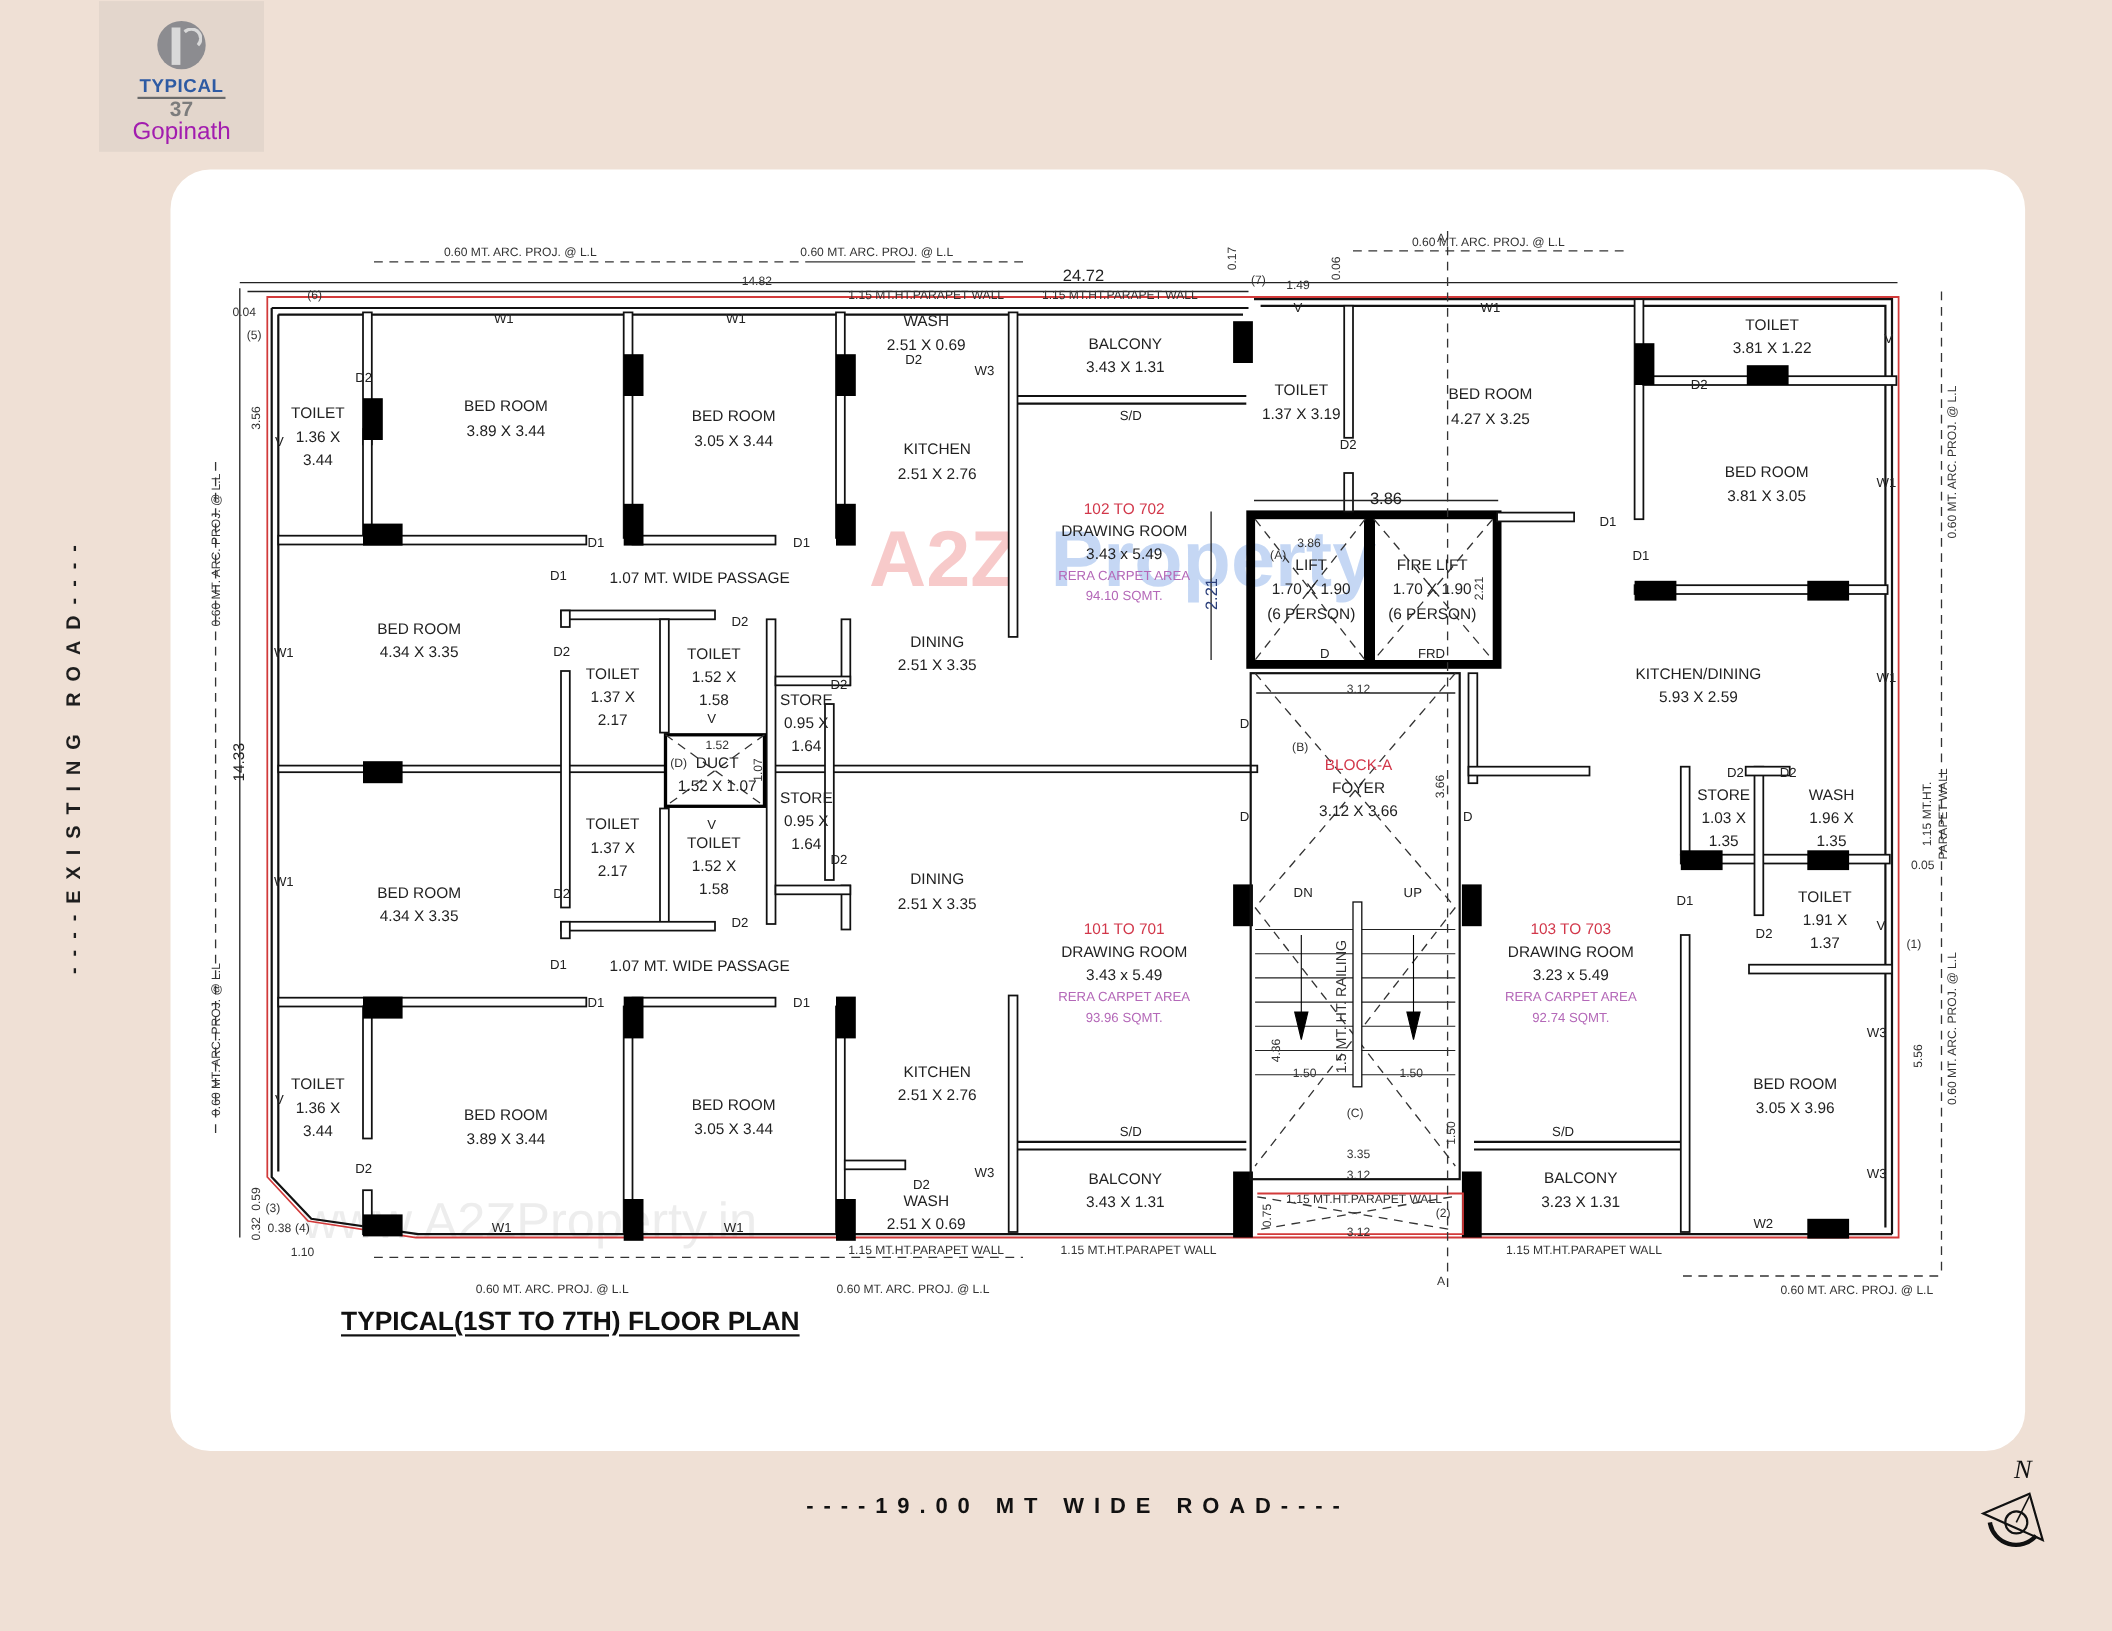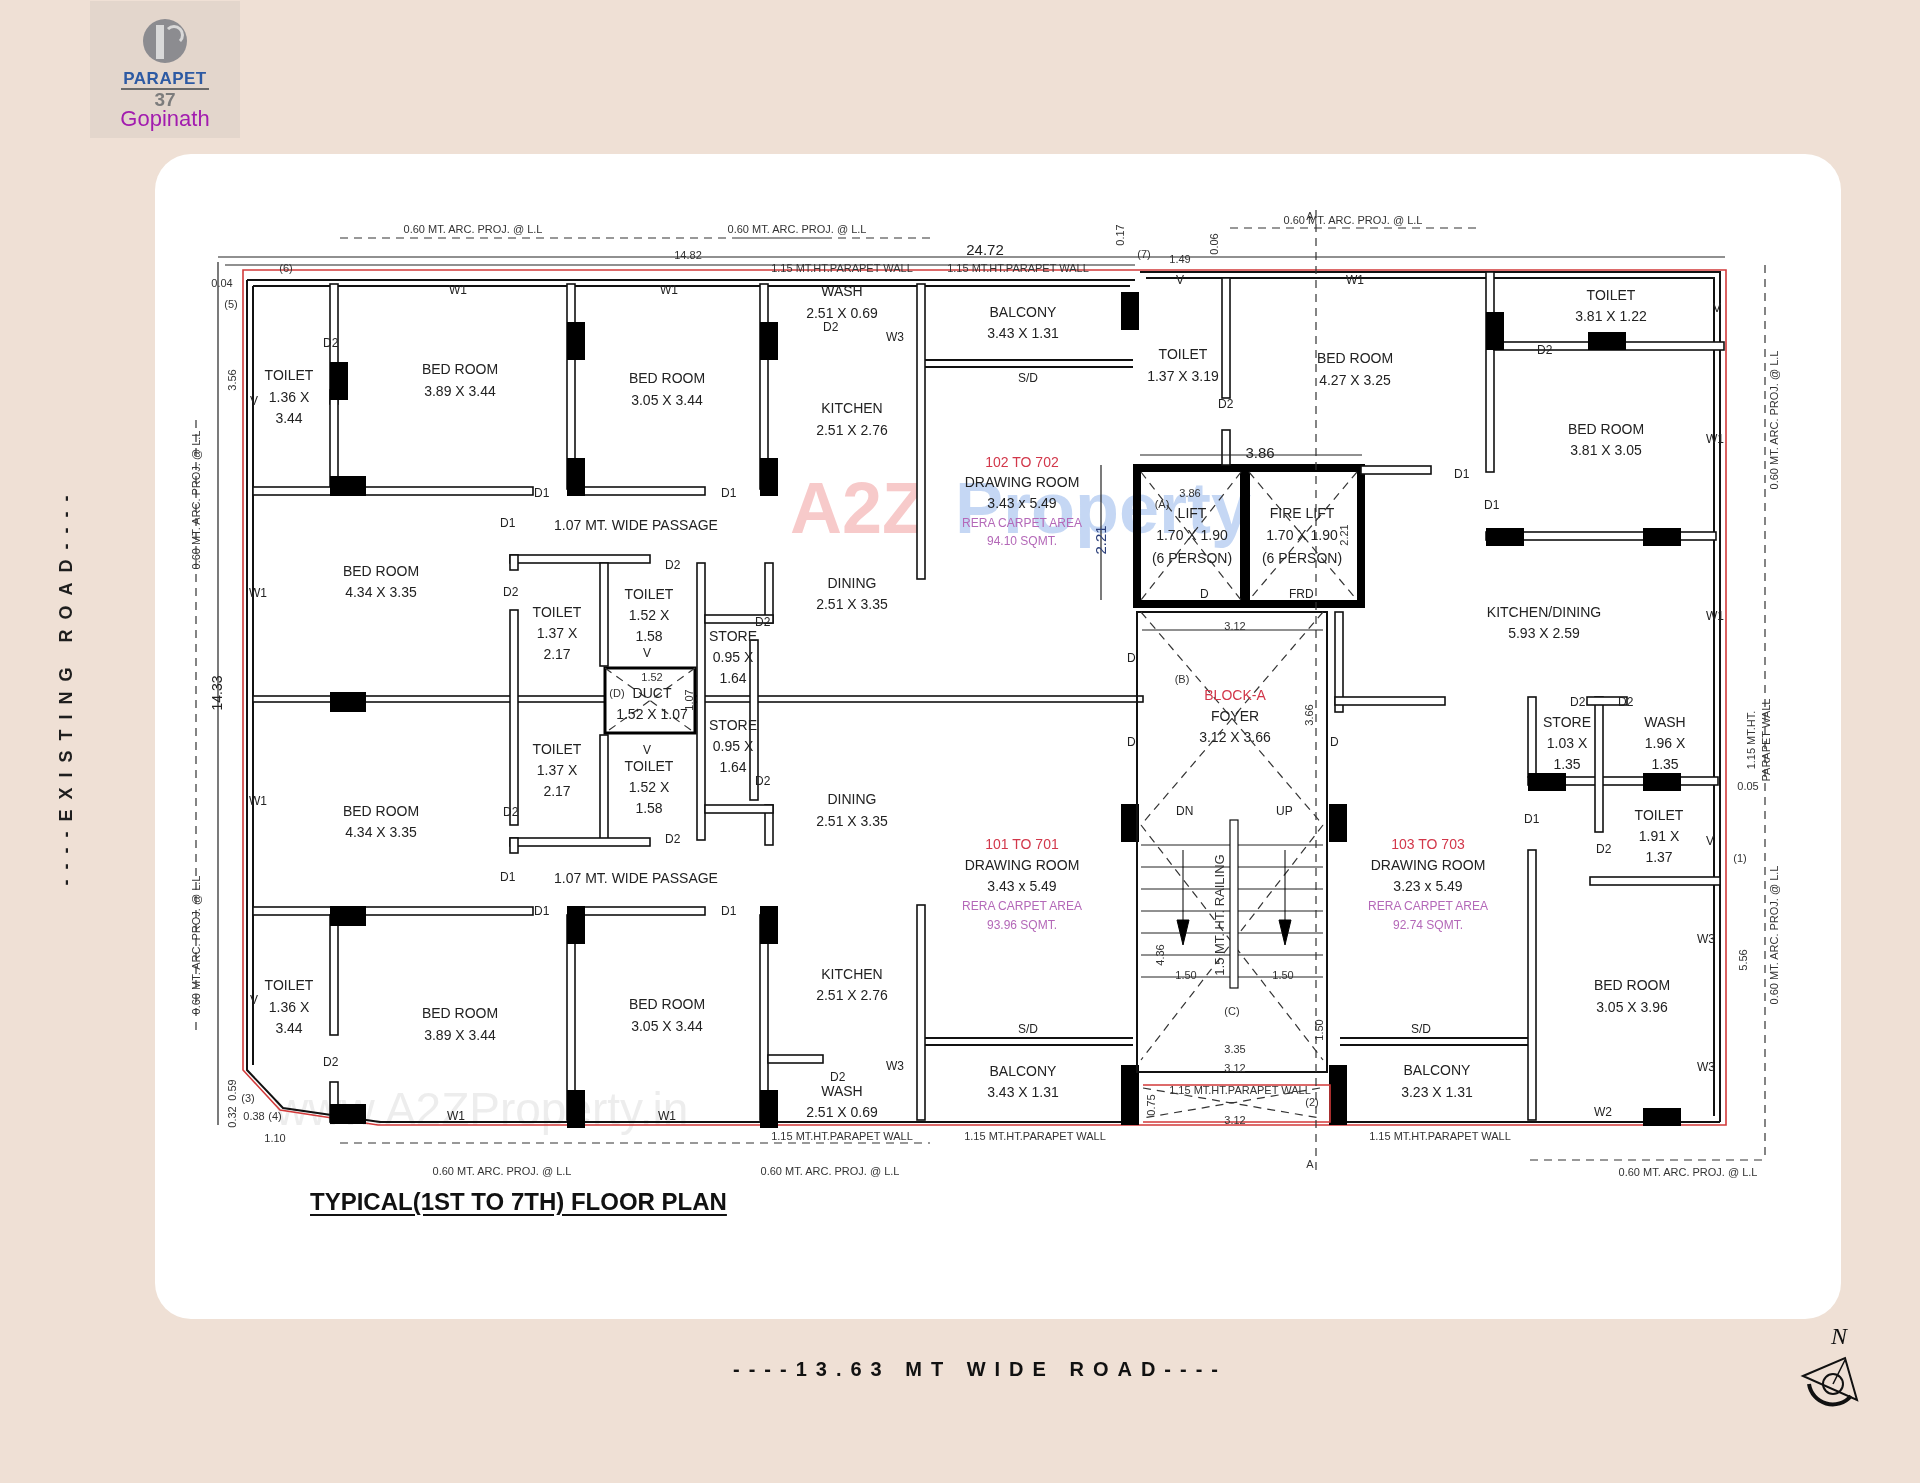--- a/index.html
+++ b/index.html
@@ -19,29 +19,29 @@
   .compass{position:absolute;left:1795px;top:1318px;width:70px;height:90px;}
   svg.plan{position:absolute;left:0;top:0;}
   svg text{font-family:"Liberation Sans Narrow","Liberation Sans",sans-serif;}
   .title{position:absolute;left:310px;top:1188px;font-weight:bold;font-size:24px;color:#111;text-decoration:underline;text-underline-offset:4px;}
 </style>
 </head>
 <body>
 
 <div class="logo">
   <div class="logo-mark"></div>
-  <div class="logo-brand">PARAPET</div>
+  <div class="logo-brand">TYPICAL</div>
   <div class="logo-num">37</div>
   <div class="logo-place">Gopinath</div>
 </div>
 
 <div class="road-left">
     <span>----EXISTING ROAD----</span>
   </div>
-<div class="road-bottom"><span>----13.63 MT WIDE ROAD----</span></div>
+<div class="road-bottom"><span>----19.00 MT WIDE ROAD----</span></div>
 
 <div class="card"></div>
 
 <svg class="plan" width="1920" height="1483" viewBox="0 0 1920 1483" xmlns="http://www.w3.org/2000/svg">
   <defs>
     <style>
       .w{fill:none;stroke:#111;stroke-width:2;}
       .wf{fill:#fff;stroke:#111;stroke-width:1.6;}
       .col{fill:#000;}
       .dash{fill:none;stroke:#333;stroke-width:1.2;stroke-dasharray:8 6;}

